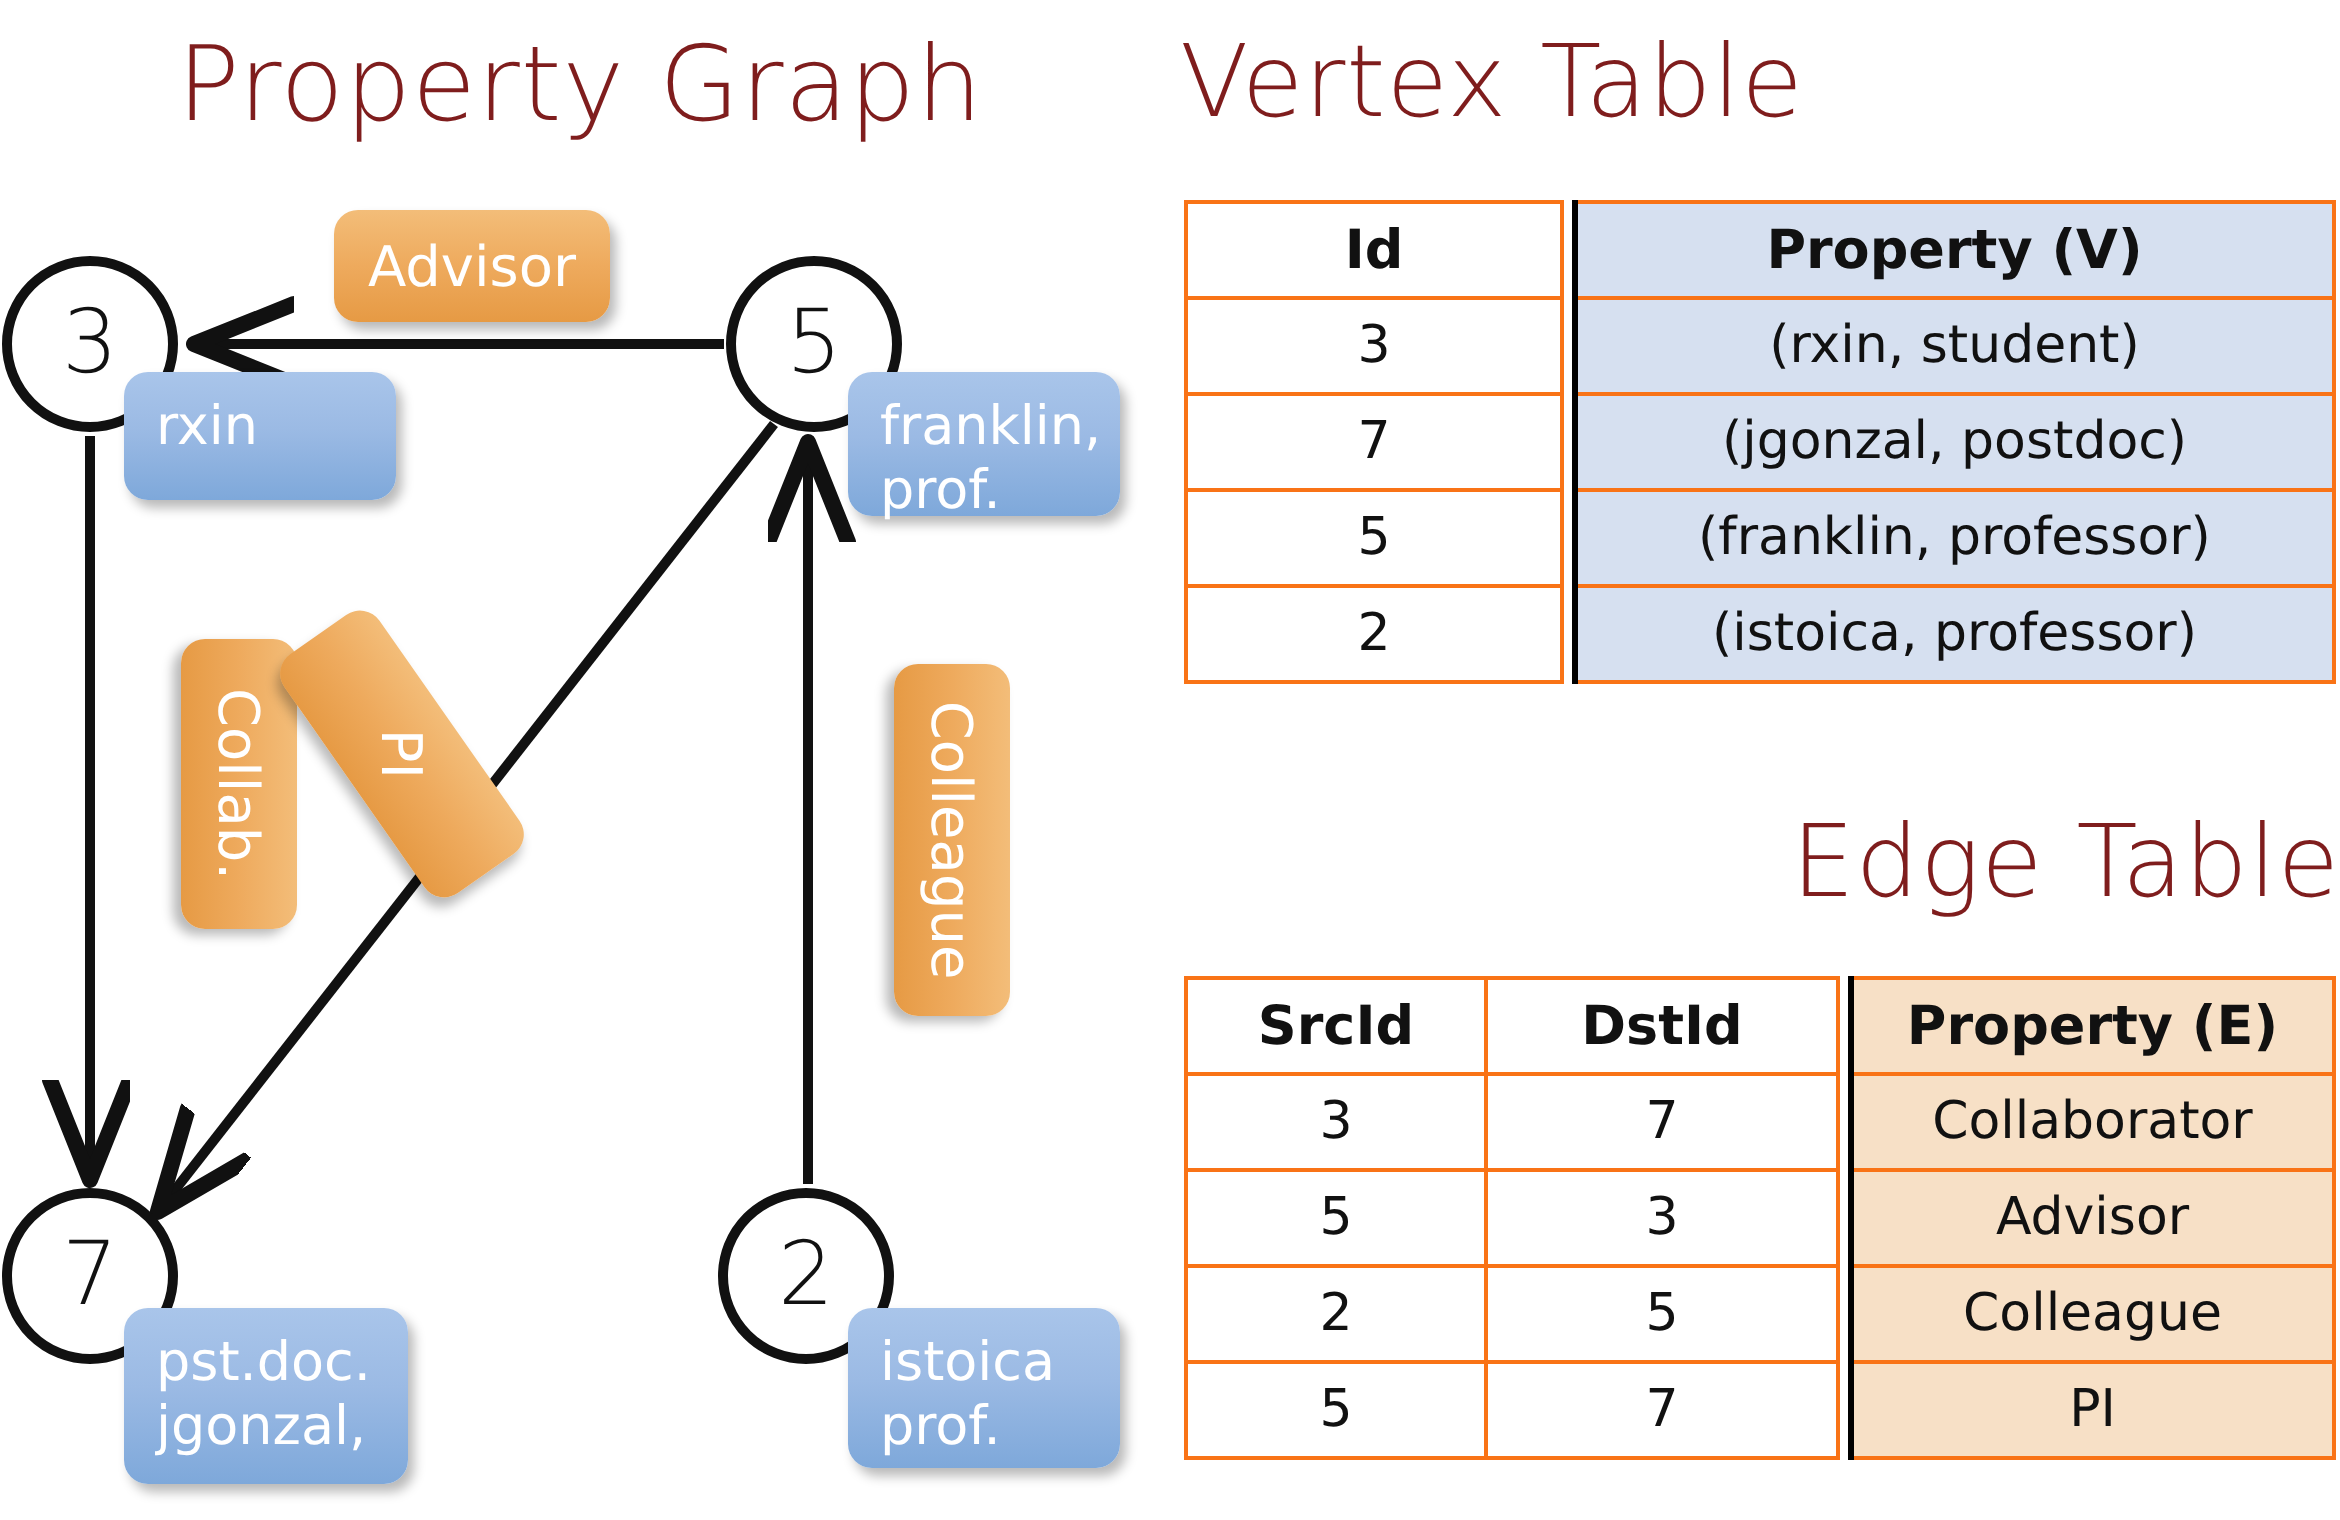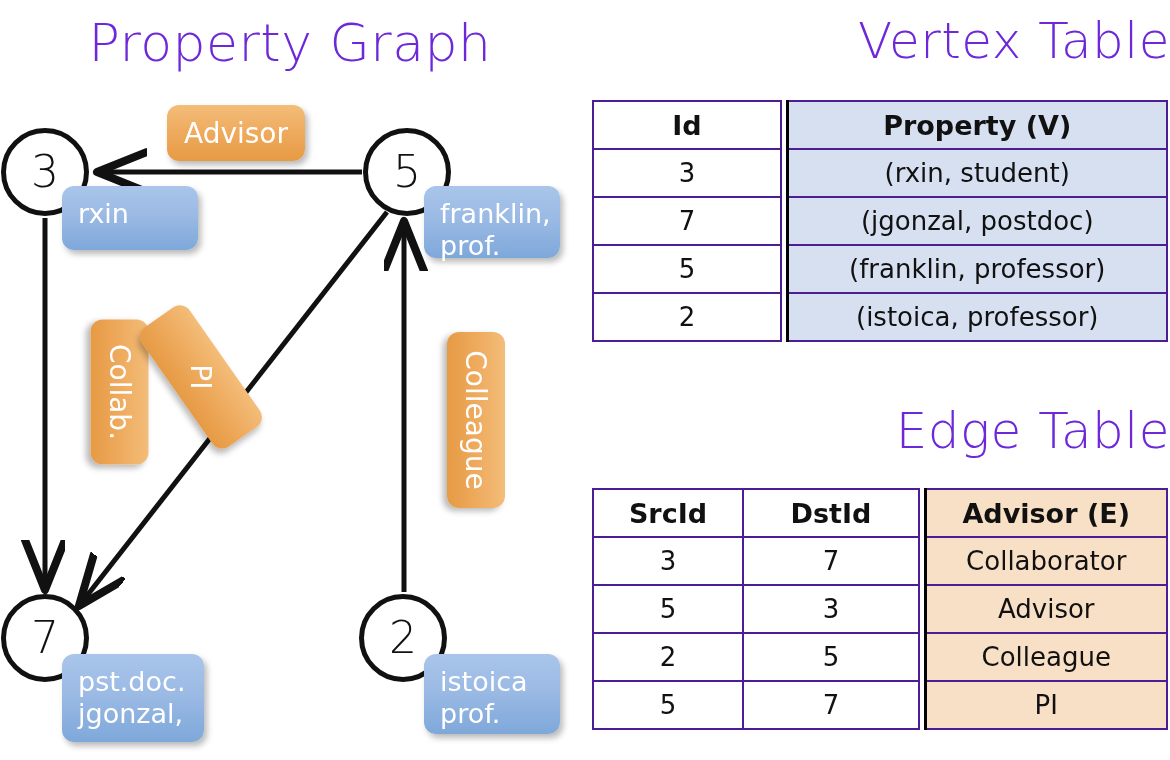--- a/index.html
+++ b/index.html
@@ -14,33 +14,33 @@
     overflow: hidden;
     font-family: "Liberation Sans", sans-serif;
     -webkit-font-smoothing: antialiased;
   }
 
   
   .title {
     position: absolute;
     font-family: "DejaVu Sans", sans-serif;
     font-weight: 300;
-    color: #6d28d9;
+    color: #7f1d1d;
     letter-spacing: 0.5px;
     white-space: nowrap;
   }
   #title-property-graph {
     left: 0; top: 12px; width: 580px;
     text-align: center;
     font-size: 52px;
     line-height: 62px;
   }
   #title-vertex-table {
     left: 590px; top: 10px; width: 580px;
-    text-align: right;
+    text-align: left;
     font-size: 50px;
     line-height: 62px;
   }
   #title-edge-table {
     left: 590px; top: 400px; width: 580px;
     text-align: right;
     font-size: 50px;
     line-height: 62px;
   }
 
@@ -134,21 +134,21 @@
   #edge-pi .rot-inner { transform: rotate(35deg); }
 
   
   .tbl {
     position: absolute;
     border-collapse: collapse;
     table-layout: fixed;
     font-family: "DejaVu Sans", sans-serif;
   }
   .tbl td, .tbl th {
-    border: 2px solid #4c1d95;
+    border: 2px solid #f97316;
     text-align: center;
     font-weight: 400;
     font-size: 26px;
     color: #111111;
     padding: 0;
     height: 46px;
     background: #ffffff;
   }
   .tbl th {
     font-weight: 700;
@@ -280,21 +280,21 @@
     <col class="c-src">
       <col class="c-dst">
       <col class="c-sp">
       <col class="c-prop">
   </colgroup>
   <thead>
     <tr>
       <th>SrcId</th>
       <th>DstId</th>
       <td class="spacer-col"></td>
-      <th class="col-prop-e">Advisor (E)</th>
+      <th class="col-prop-e">Property (E)</th>
     </tr>
   </thead>
   <tbody>
     <tr>
       <td>3</td>
       <td>7</td>
       <td class="spacer-col"></td>
       <td class="col-prop-e">Collaborator</td>
     </tr>
     <tr>

